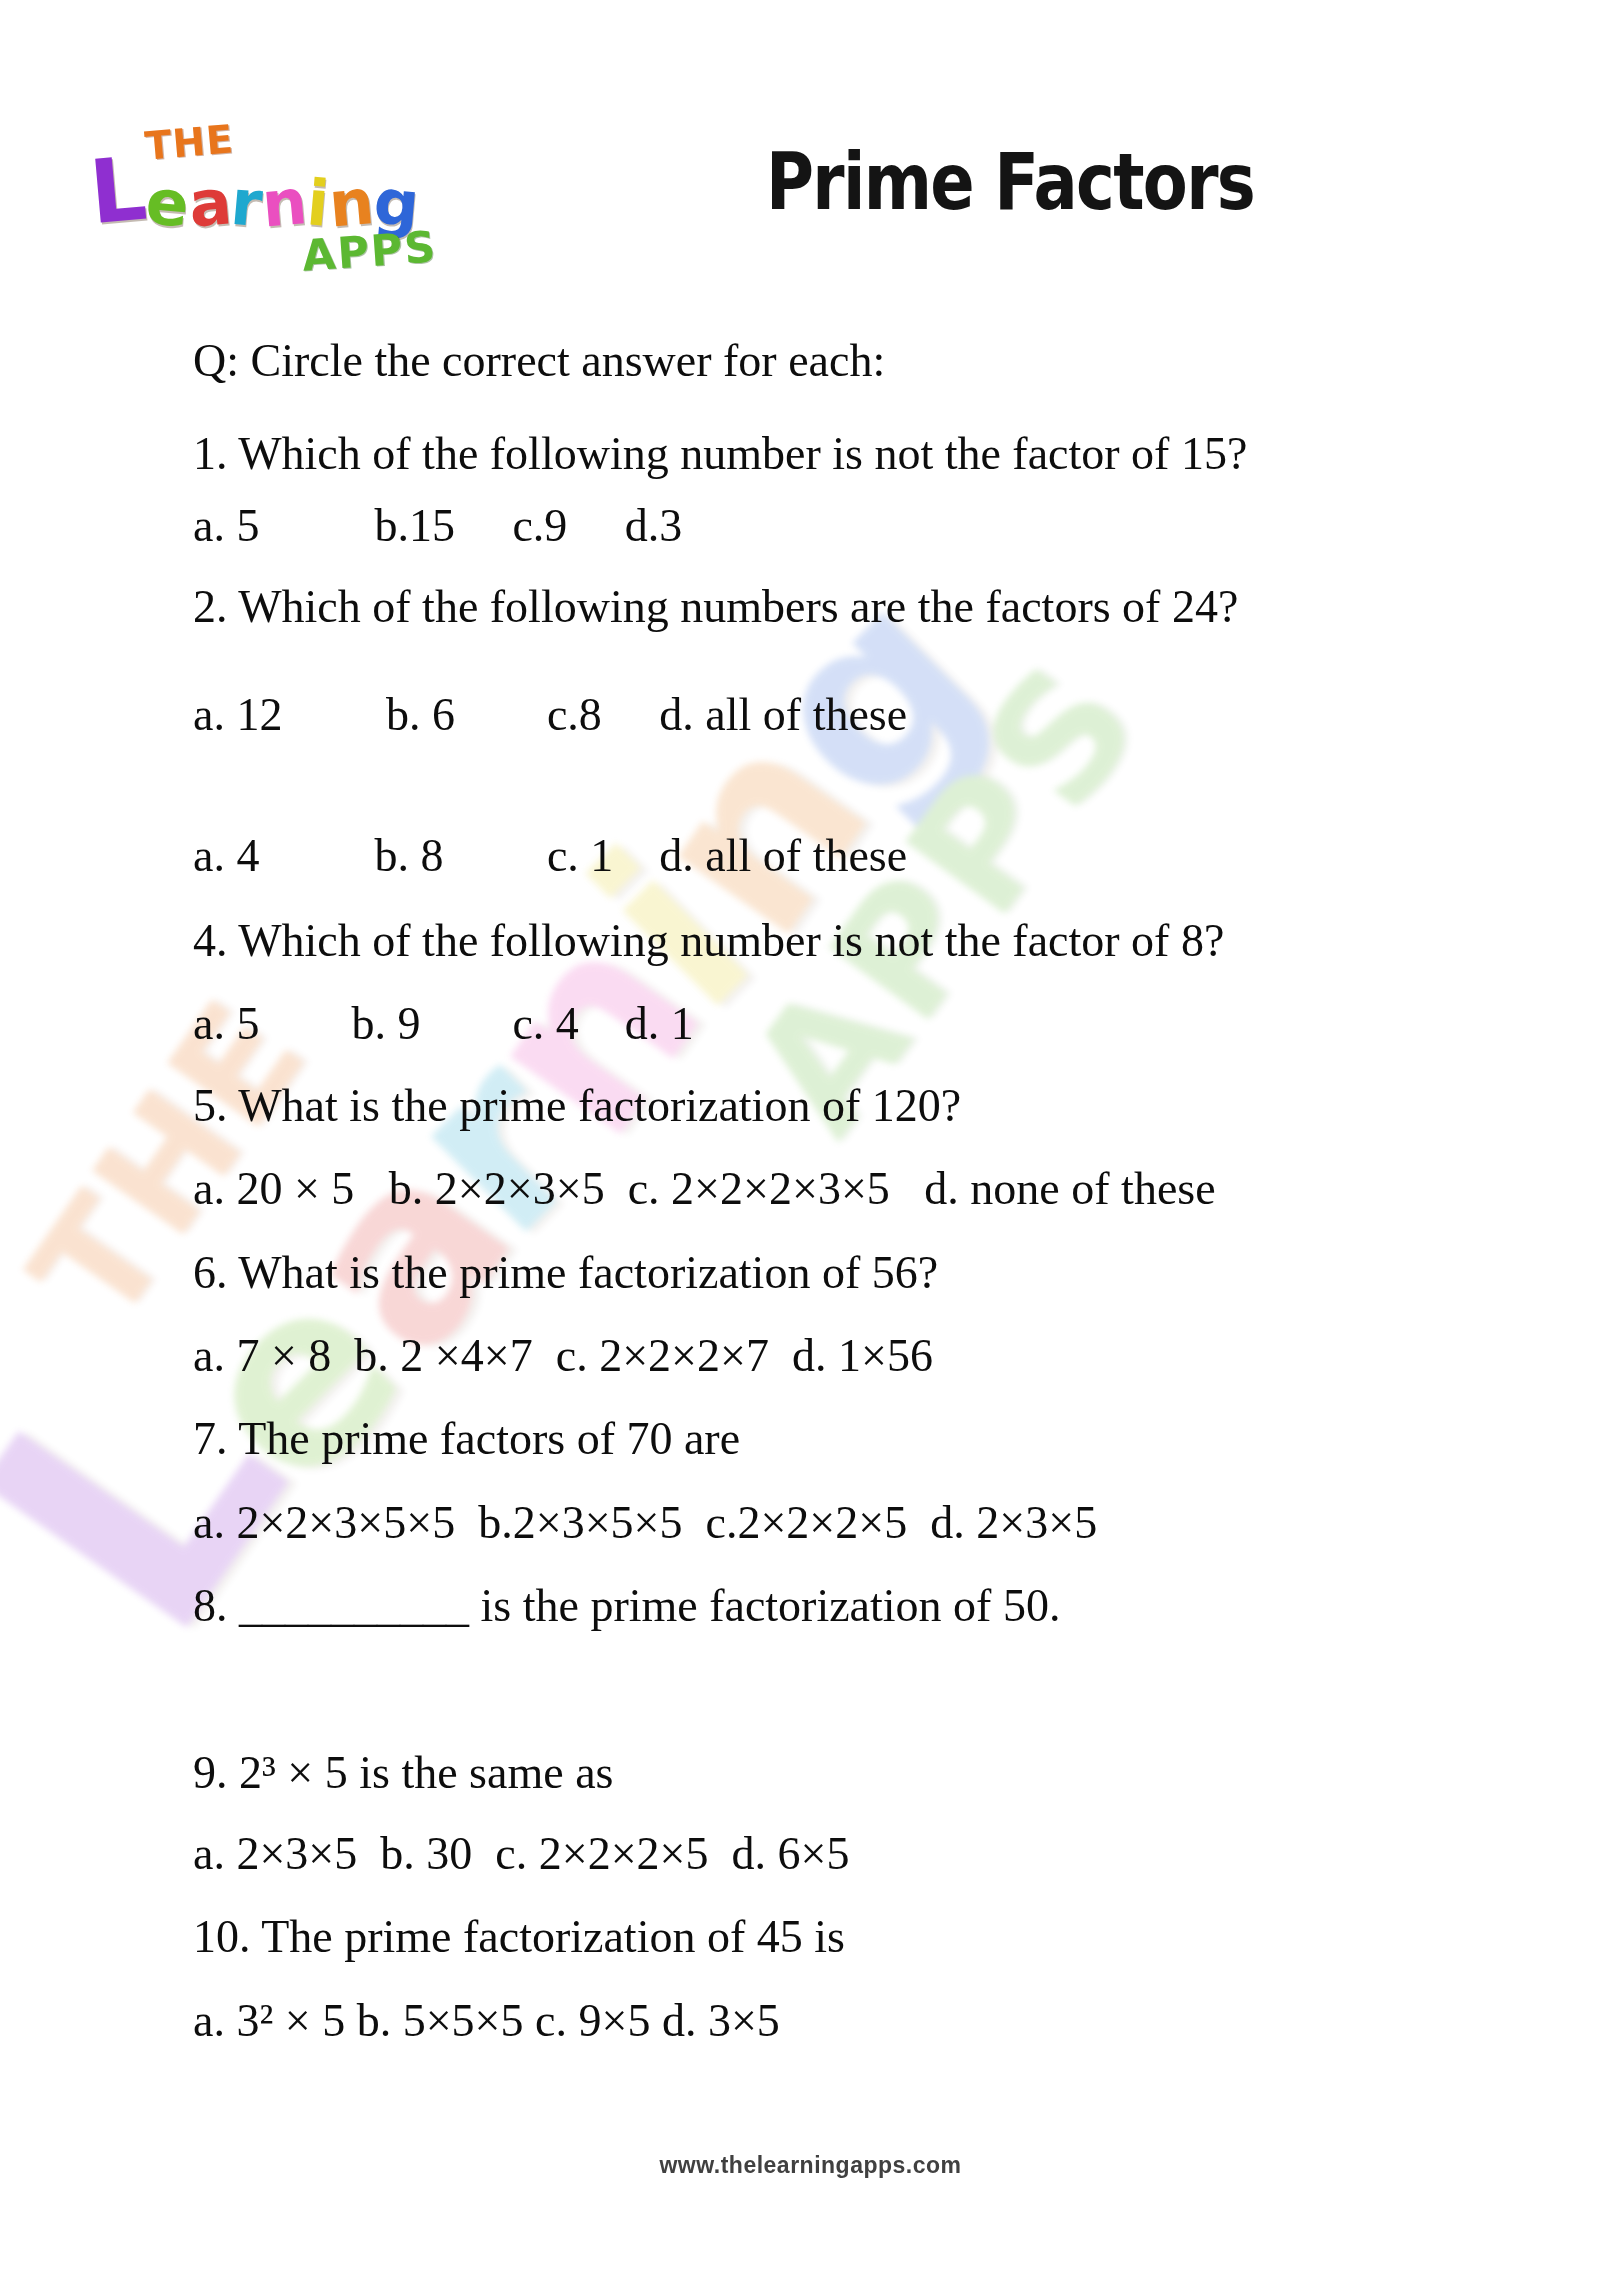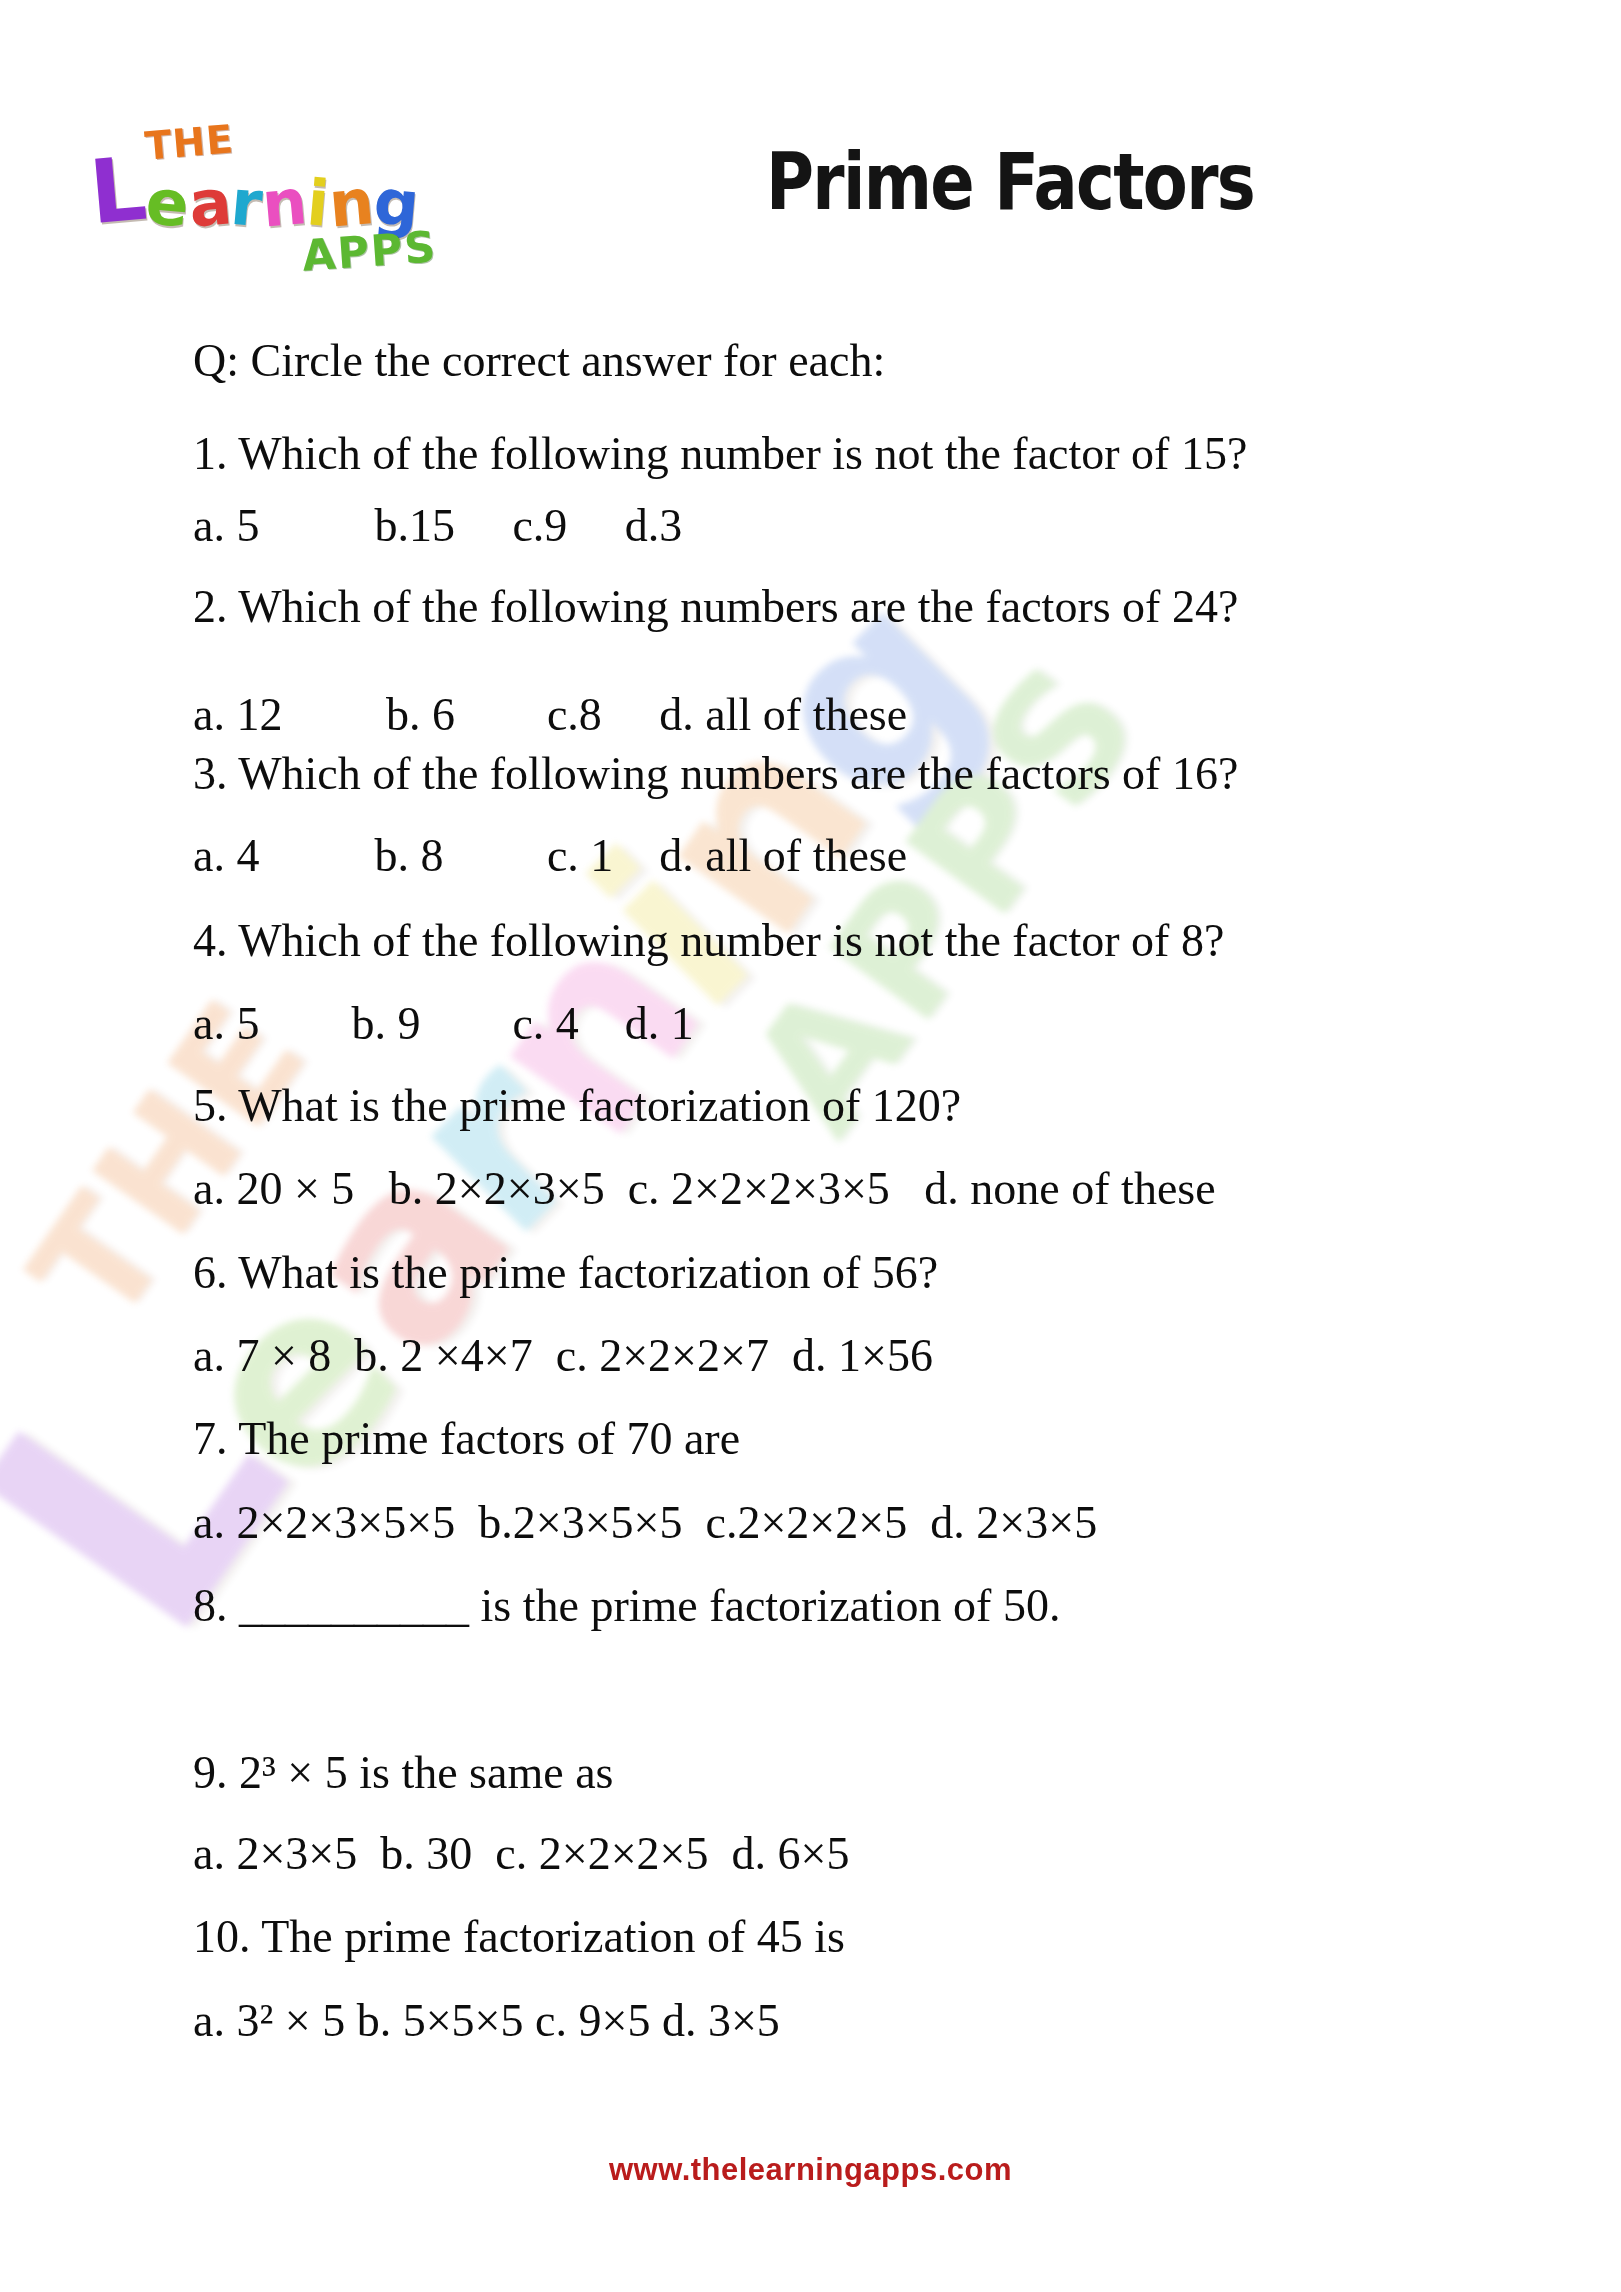--- a/index.html
+++ b/index.html
@@ -43,21 +43,21 @@
   
   .line {
     position:absolute; left:193px; right:59px;
     font-size:46px; line-height:1.2; white-space:pre; color:#0d0d0d;
     z-index:2;
   }
   
   .footer {
     position:absolute; left:0; top:2152px; width:100%;
     text-align:center; font-family:"Liberation Sans", sans-serif;
-    font-weight:bold; font-size:31px; letter-spacing:0.5px; color:#b91c1c;
+    font-weight:bold; font-size:23px; letter-spacing:0.5px; color:#404040;
     z-index:2;
   }
 </style>
 </head>
 <body>
 
 <div class="page">
 
   <div class="logo watermark">
     <div class="logo-the" style="color: rgb(232, 117, 28);">THE</div>
@@ -92,21 +92,20 @@
   <h1 class="title">Prime Factors</h1>
 
   <div class="line" style="top:333px">Q: Circle the correct answer for each:</div>
 
   <div class="line" style="top:426px">1. Which of the following number is not the factor of 15?</div>
   <div class="line" style="top:498px">a. 5          b.15     c.9     d.3</div>
 
   <div class="line" style="top:579px">2. Which of the following numbers are the factors of 24?</div>
   <div class="line" style="top:687px">a. 12         b. 6        c.8     d. all of these</div>
 
-  <div class="line" style="top:746px">3. Which of the following numbers are the factors of 16?</div>
   <div class="line" style="top:828px">a. 4          b. 8         c. 1    d. all of these</div>
 
   <div class="line" style="top:913px">4. Which of the following number is not the factor of 8?</div>
   <div class="line" style="top:996px">a. 5        b. 9        c. 4    d. 1</div>
 
   <div class="line" style="top:1078px">5. What is the prime factorization of 120?</div>
   <div class="line" style="top:1161px">a. 20 × 5   b. 2×2×3×5  c. 2×2×2×3×5   d. none of these</div>
 
   <div class="line" style="top:1245px">6. What is the prime factorization of 56?</div>
   <div class="line" style="top:1328px">a. 7 × 8  b. 2 ×4×7  c. 2×2×2×7  d. 1×56</div>

